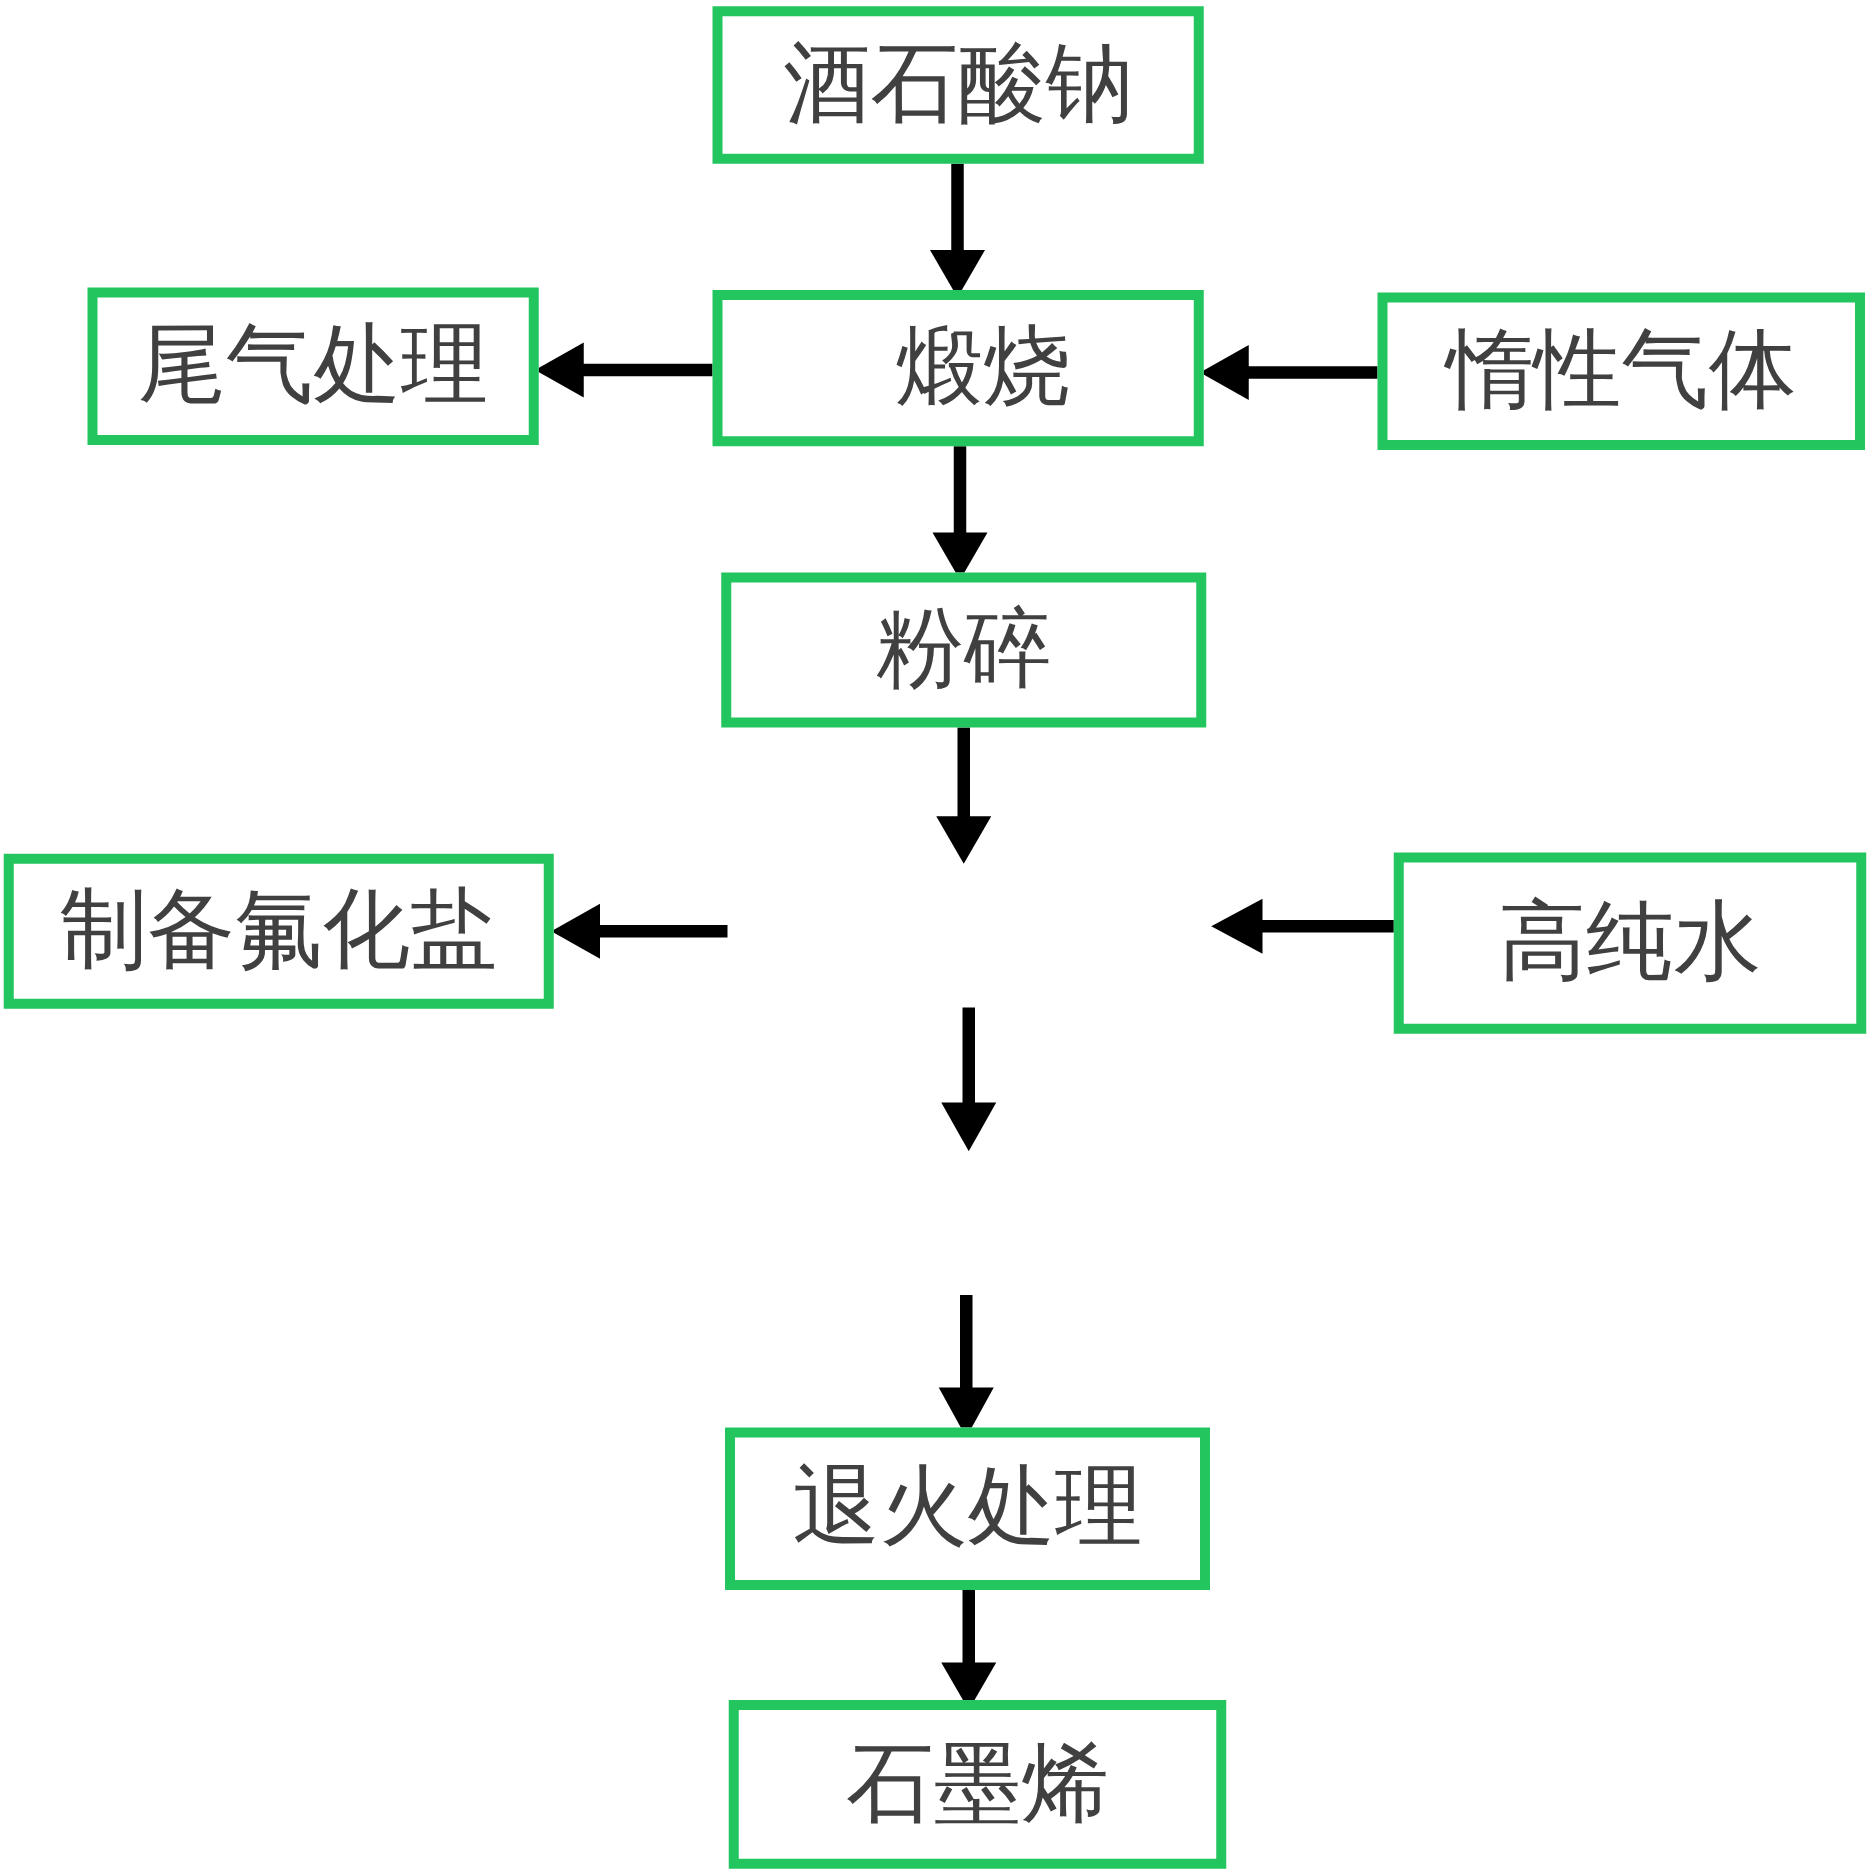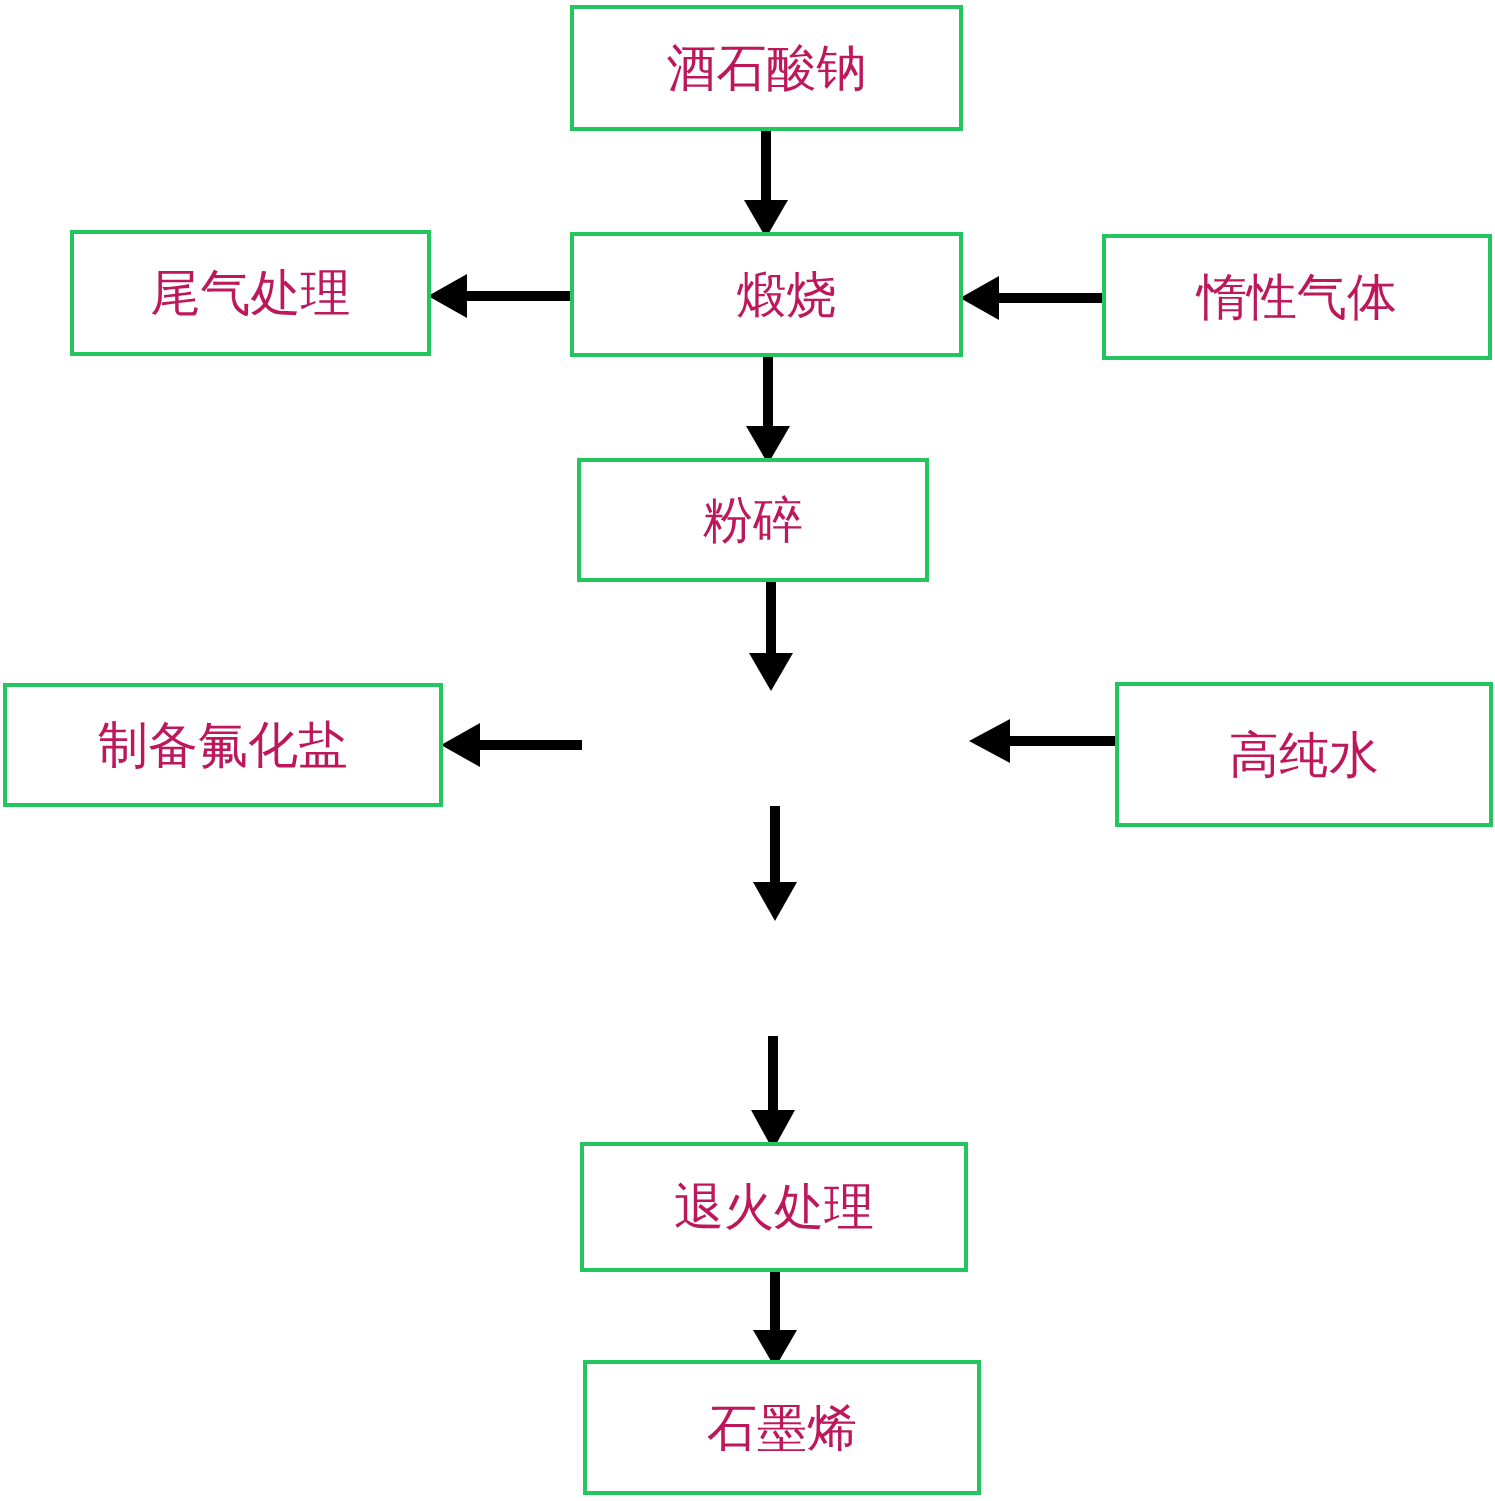--- a/index.html
+++ b/index.html
@@ -10,37 +10,37 @@
   .canvas {
     position: relative;
     width: 1495px;
     height: 1501px;
     background: #ffffff;
     font-family: "Liberation Serif", "DejaVu Serif", serif;
   }
   .node {
     position: absolute;
     box-sizing: border-box;
-    border: 4px solid #22c55e;
+    border: 8px solid #22c55e;
     background: #ffffff;
     display: flex;
     align-items: center;
     justify-content: center;
-    font-size: 50px;
-    color: #be185d;
+    font-size: 70px;
+    color: #404040;
     white-space: nowrap;
     line-height: 1;
     z-index: 2;
   }
   
   .n-sodium     { left: 570px;  top: 5px;    width: 393px; height: 126px; }
   .n-tailgas    { left: 70px;   top: 230px;  width: 361px; height: 126px; }
   .n-calcine    { left: 570px;  top: 232px;  width: 393px; height: 125px; padding-left: 40px; }
   .n-inertgas   { left: 1102px; top: 234px;  width: 390px; height: 126px; }
-  .n-crush      { left: 577px;  top: 458px;  width: 352px; height: 124px; }
+  .n-crush      { left: 577px;  top: 458px;  width: 388px; height: 124px; }
   .n-fluoride   { left: 3px;    top: 683px;  width: 440px; height: 124px; }
   .n-wash       { left: 580px;  top: 685px;  width: 391px; height: 123px; }
   .n-water      { left: 1115px; top: 682px;  width: 378px; height: 145px; }
   .n-dry        { left: 578px;  top: 913px;  width: 389px; height: 125px; }
   .n-anneal     { left: 580px;  top: 1142px; width: 388px; height: 130px; justify-content: center; }
   .n-graphene   { left: 583px;  top: 1360px; width: 398px; height: 135px; }
 
   .edges-layer {
     position: absolute;
     left: 0; top: 0;

